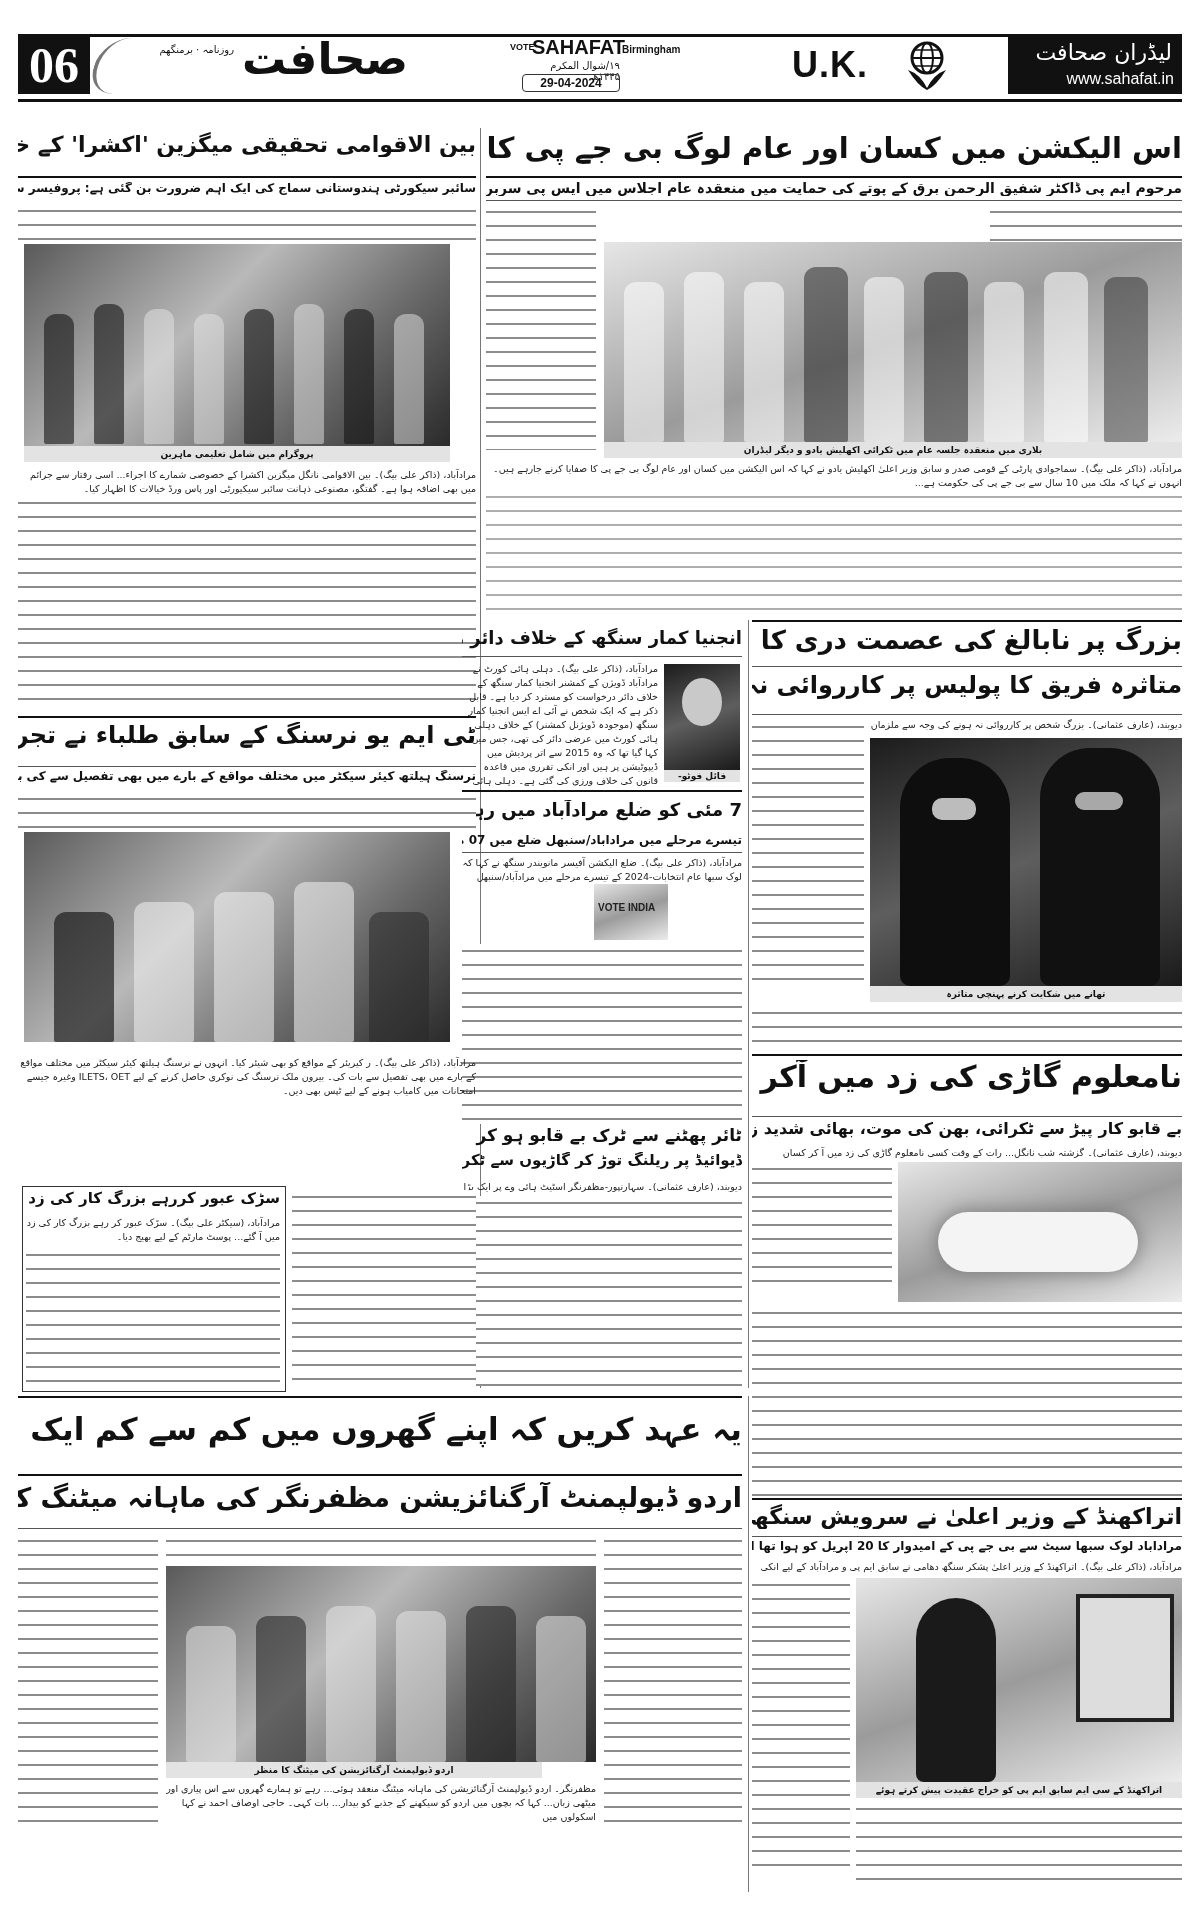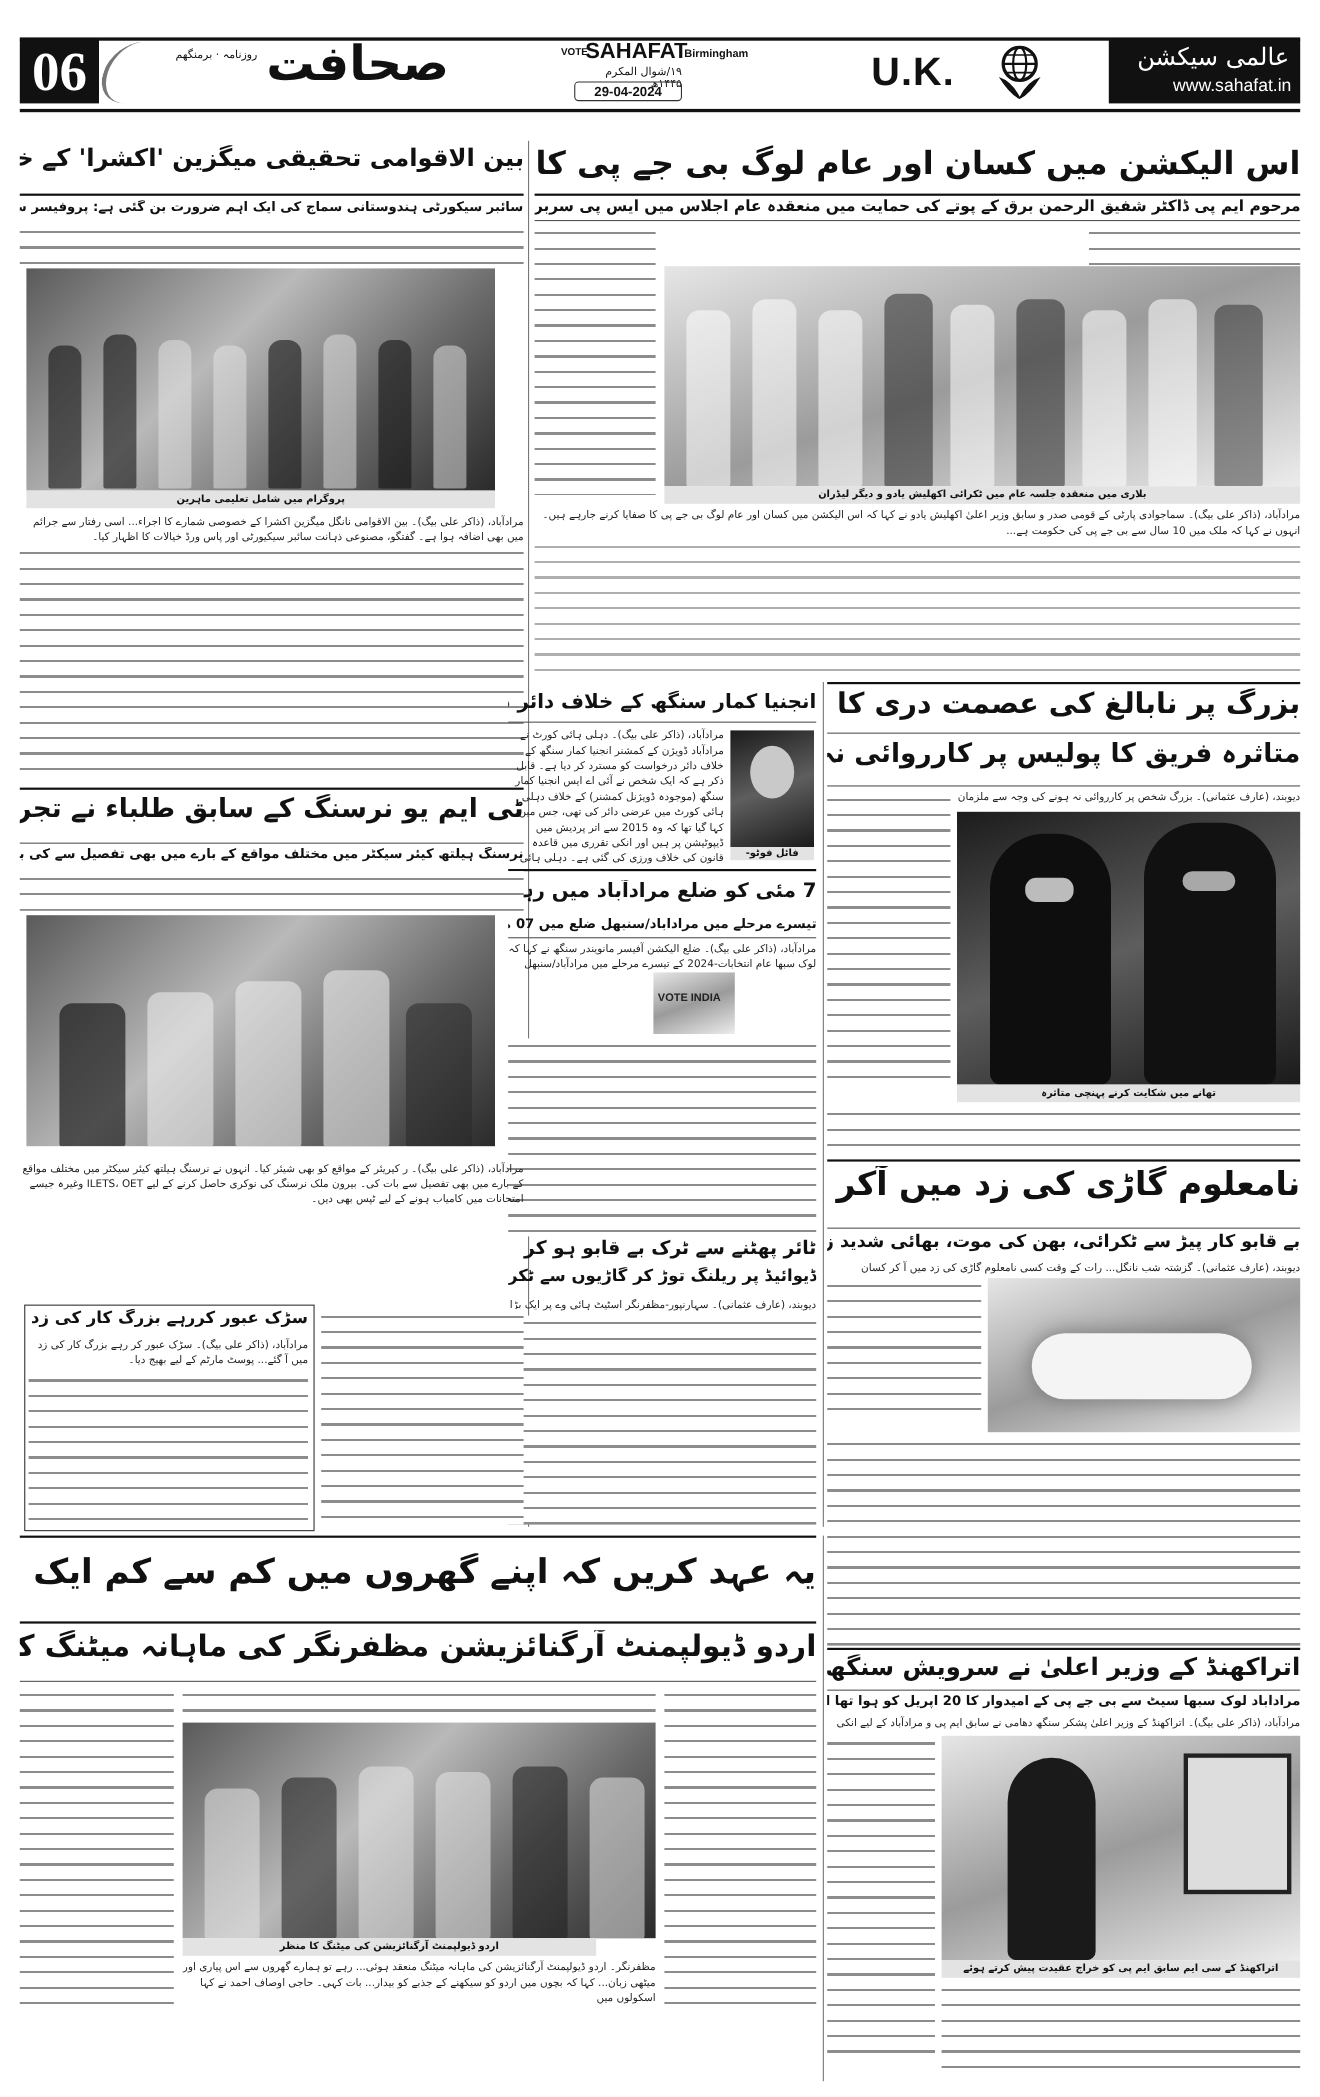--- a/index.html
+++ b/index.html
@@ -53,21 +53,21 @@
 <div class="abs uk">U.K.</div>
 <svg class="abs globe" viewBox="0 0 50 50">
   <circle cx="25" cy="18" r="15" fill="none" stroke="#111" stroke-width="3"></circle>
   <ellipse cx="25" cy="18" rx="6" ry="15" fill="none" stroke="#111" stroke-width="2"></ellipse>
   <line x1="10" y1="18" x2="40" y2="18" stroke="#111" stroke-width="2"></line>
   <line x1="12" y1="10" x2="38" y2="10" stroke="#111" stroke-width="1.5"></line>
   <line x1="12" y1="26" x2="38" y2="26" stroke="#111" stroke-width="1.5"></line>
   <path d="M6 30 Q18 34 25 48 Q32 34 44 30 Q34 46 25 50 Q16 46 6 30Z" fill="#111"></path>
 </svg>
 <div class="abs brandbox">
-  <div class="abs brand-ur rtl">عالمی سیکشن</div>
+  <div class="abs brand-ur rtl">لیڈران صحافت</div>
   <div class="abs brand-url">www.sahafat.in</div>
 </div>
 
 <div class="abs hl rtl" style="left:486px;top:132px;width:696px;font-size:29px;">اس الیکشن میں کسان اور عام لوگ بی جے پی کا صفایا کرنے جارہے ہیں: اکھلیش یادو</div>
 <div class="abs rule" style="left:486px;top:176px;width:696px;"></div>
 <div class="abs hl rtl" style="left:486px;top:180px;width:696px;font-size:14px;">مرحوم ایم پی ڈاکٹر شفیق الرحمن برق کے پوتے کی حمایت میں منعقدہ عام اجلاس میں ایس پی سربراہ کا خطاب</div>
 <div class="abs thin" style="left:486px;top:200px;width:696px;"></div>
 <div class="abs lines" style="left:990px;top:205px;width:192px;height:36px;"></div>
 <div class="abs lines" style="left:486px;top:205px;width:110px;height:245px;"></div>
 <div class="abs photo-light" style="left:604px;top:242px;width:578px;height:200px;">
@@ -164,21 +164,21 @@
   <div class="fig" style="left:30px;top:80px;width:60px;height:130px;background:rgba(20,20,20,.65);"></div>
   <div class="fig" style="left:110px;top:70px;width:60px;height:140px;background:rgba(235,235,235,.6);"></div>
   <div class="fig" style="left:190px;top:60px;width:60px;height:150px;background:rgba(235,235,235,.6);"></div>
   <div class="fig" style="left:270px;top:50px;width:60px;height:160px;background:rgba(235,235,235,.6);"></div>
   <div class="fig" style="left:345px;top:80px;width:60px;height:130px;background:rgba(40,40,40,.55);"></div>
 </div>
 <div class="abs textcol rtl" style="left:18px;top:1056px;width:458px;height:140px;">مرادآباد، (ذاکر علی بیگ)۔ ر کیریئر کے مواقع کو بھی شیئر کیا۔ انہوں نے نرسنگ ہیلتھ کیئر سیکٹر میں مختلف مواقع کے بارے میں بھی تفصیل سے بات کی۔ بیرون ملک نرسنگ کی نوکری حاصل کرنے کے لیے ILETS، OET وغیرہ جیسے امتحانات میں کامیاب ہونے کے لیے ٹپس بھی دیں۔</div>
 
 <div class="abs box" style="left:22px;top:1186px;width:262px;height:204px;"></div>
 <div class="abs hl rtl" style="left:26px;top:1190px;width:254px;font-size:15px;">سڑک عبور کررہے بزرگ کار کی زد میں آ کر جاں بحق</div>
-<div class="abs textcol rtl" style="left:26px;top:1216px;width:254px;height:28px;">مرادآباد، (ذاکر علی بیگ)۔ سڑک عبور کر رہے بزرگ کار کی زد میں آ گئے... پوسٹ مارٹم کے لیے بھیج دیا۔</div>
+<div class="abs textcol rtl" style="left:26px;top:1216px;width:254px;height:28px;">مرادآباد، (سیکٹر علی بیگ)۔ سڑک عبور کر رہے بزرگ کار کی زد میں آ گئے... پوسٹ مارٹم کے لیے بھیج دیا۔</div>
 <div class="abs lines" style="left:26px;top:1248px;width:254px;height:136px;"></div>
 <div class="abs lines" style="left:292px;top:1190px;width:184px;height:196px;"></div>
 
 <div class="abs rule" style="left:18px;top:1396px;width:724px;"></div>
 <div class="abs hl rtl" style="left:18px;top:1412px;width:724px;font-size:31px;">یہ عہد کریں کہ اپنے گھروں میں کم سے کم ایک اردو کا اخبار ضرور منگائیں گے</div>
 <div class="abs rule" style="left:18px;top:1474px;width:724px;"></div>
 
 <div class="abs hl rtl" style="left:18px;top:1482px;width:724px;font-size:27px;">اردو ڈیولپمنٹ آرگنائزیشن مظفرنگر کی ماہانہ میٹنگ کا انعقاد</div>
 <div class="abs thin" style="left:18px;top:1528px;width:724px;"></div>
 <div class="abs lines" style="left:604px;top:1534px;width:138px;height:290px;"></div>

